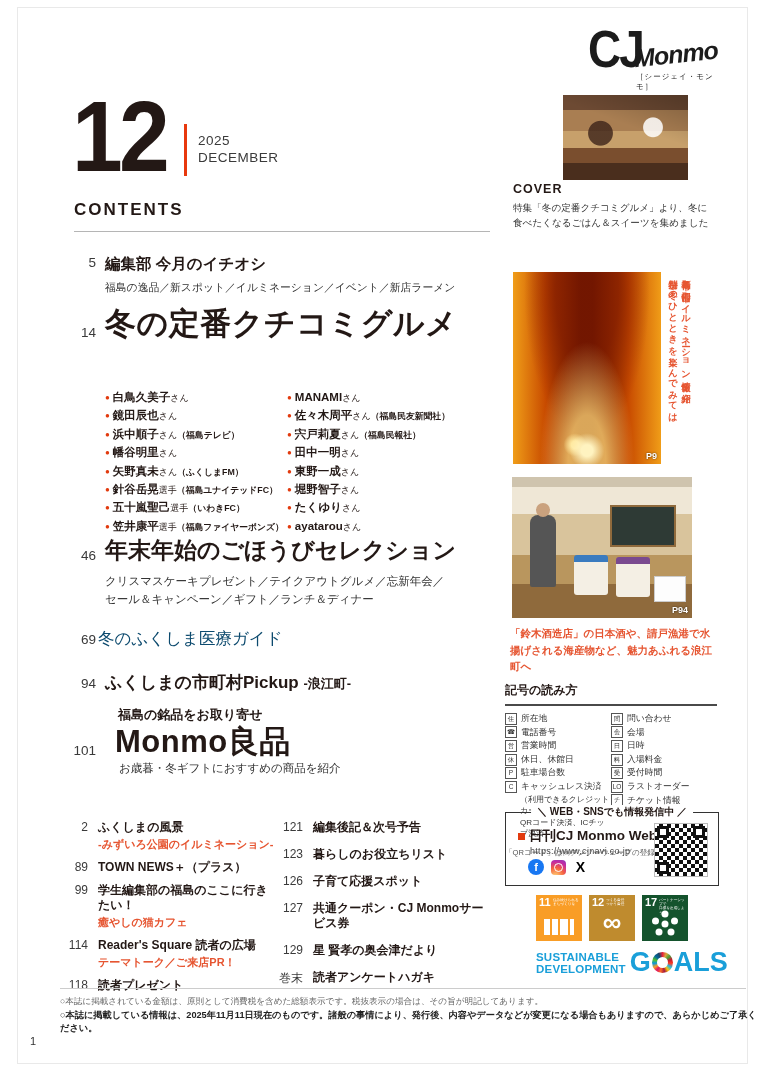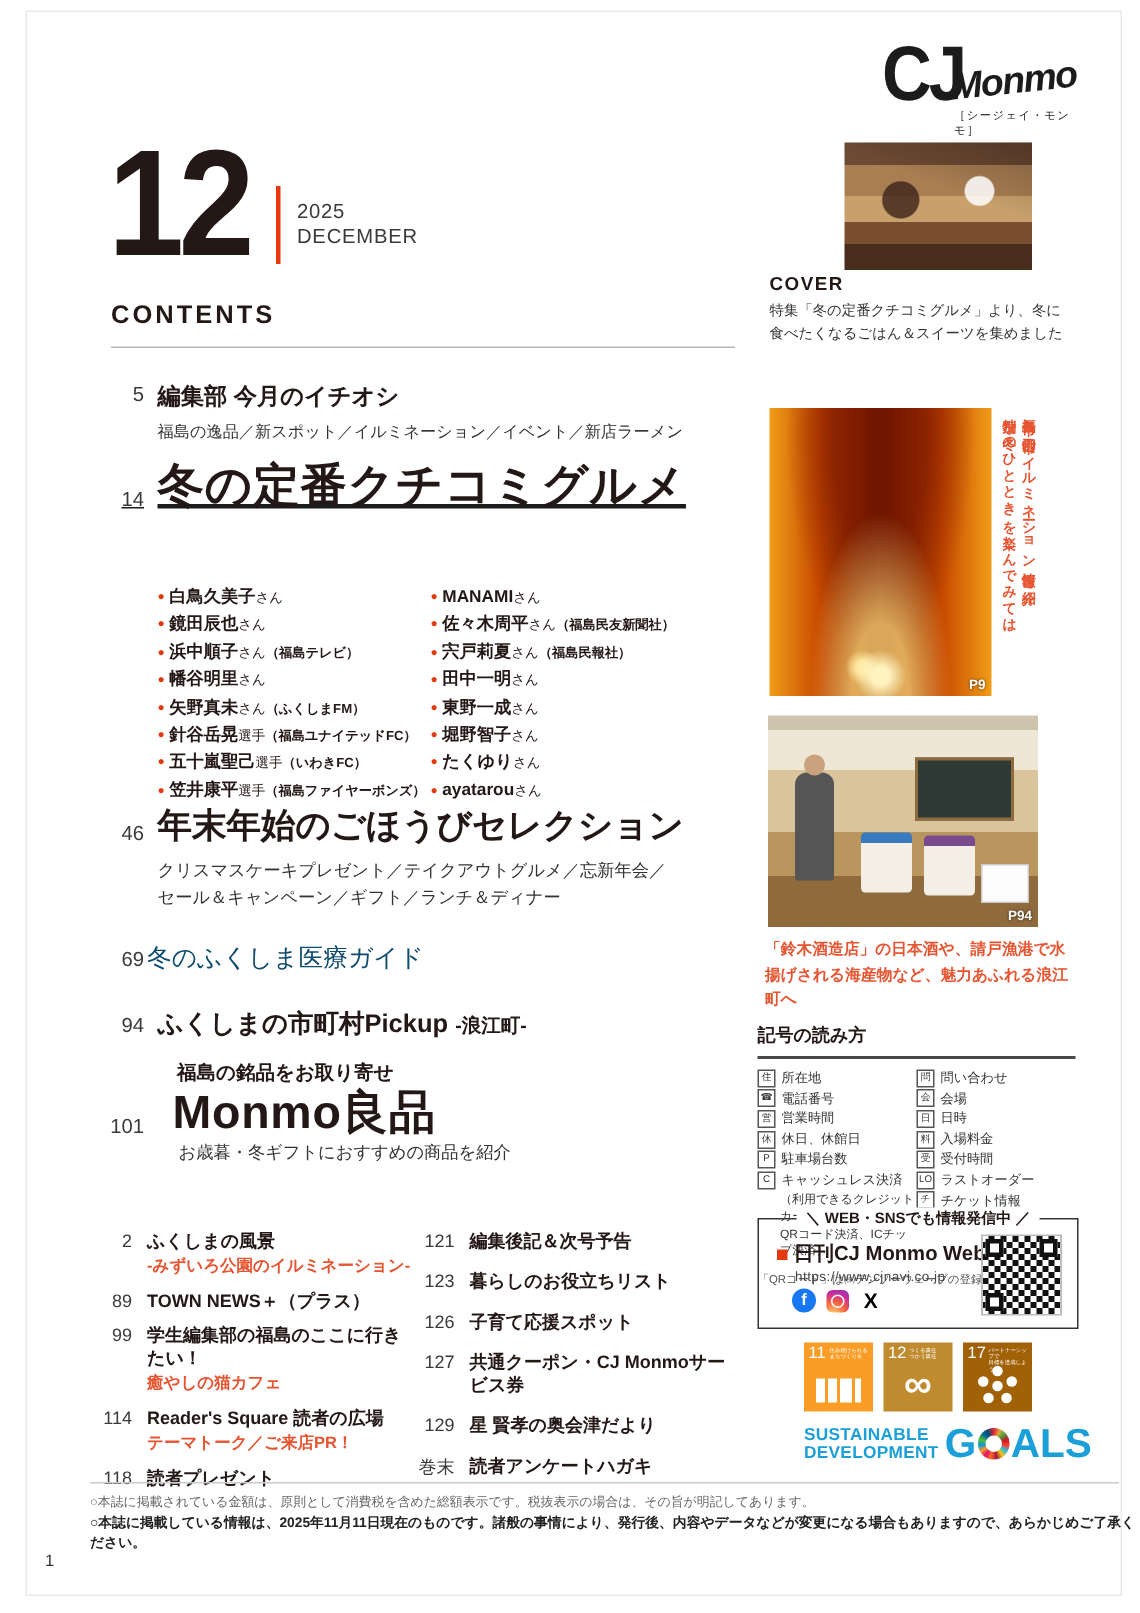--- a/index.html
+++ b/index.html
@@ -32,21 +32,21 @@
       linear-gradient(180deg,#6d4a33 0 18%,#a97e52 18% 42%,#c7a06b 42% 62%,#7a4e2e 62% 80%,#4a2e1d 80%);}
   .cover-label{left:513px;top:182px;font-size:12.5px;font-weight:800;letter-spacing:1px;color:#231815;}
   .cover-caption{left:513px;top:201px;width:202px;font-size:9.6px;line-height:14.5px;color:#333;}
 
   
   .num{color:#3a3a3a;font-weight:400;text-align:right;display:inline-block;}
   .e5{left:60px;top:254px;}
   .e5 .num{width:36px;font-size:13.5px;vertical-align:top;margin-top:1px;}
   .e5 .t{font-size:15.5px;font-weight:800;margin-left:9px;color:#231815;}
   .e5 .sub{margin-left:45px;margin-top:6px;font-size:10.8px;color:#333;}
-  .e14{left:60px;top:303px;display:flex;align-items:flex-end;text-decoration:underline;}
+  .e14{left:60px;top:303px;display:flex;align-items:flex-end;}
   .e14 .num{width:36px;font-size:13.5px;margin-bottom:5px;}
   .e14 .t{font-size:31px;font-weight:900;margin-left:9px;letter-spacing:.5px;color:#231815;}
 
   .names{left:105px;top:389px;width:400px;display:flex;}
   .ncol{width:182px;}
   .name-row{font-size:11.5px;font-weight:700;line-height:17.4px;color:#231815;white-space:nowrap;}
   .name-row::before{content:"●";color:#e23a0e;font-size:8px;margin-right:3px;vertical-align:1px;}
   .name-row .sfx{font-size:9px;font-weight:400;}
   .name-row .note{font-size:8.8px;font-weight:700;}
 
@@ -123,22 +123,22 @@
   .xi{width:15px;height:15px;color:#000;font-size:14px;font-weight:900;text-align:center;line-height:15px;}
   .xi::before{content:"X";}
   .qr{position:absolute;right:10px;top:10px;width:52px;height:52px;border:1px solid #bbb;
       background:repeating-conic-gradient(#111 0 25%,#fff 0 50%) 0 0/8px 8px;}
   .qr i{position:absolute;width:12px;height:12px;border:3px solid #111;background:#fff;box-sizing:border-box;}
   .qr i:nth-child(1){left:2px;top:2px;} .qr i:nth-child(2){right:2px;top:2px;} .qr i:nth-child(3){left:2px;bottom:2px;}
 
   
   .sdgs{left:536px;top:895px;display:flex;gap:7px;}
   .tile{width:46px;height:46px;color:#fff;position:relative;overflow:hidden;}
-  .t11{background:#f99d26;} .t12{background:#bf8b2e;} .t17{background:#a16207;}
-  .tile .tn{position:absolute;left:3px;top:1px;font-size:11px;font-weight:400;}
+  .t11{background:#f99d26;} .t12{background:#bf8b2e;} .t17{background:#14532d;}
+  .tile .tn{position:absolute;left:3px;top:1px;font-size:11px;font-weight:700;}
   .tile .tl{position:absolute;left:17px;top:3px;font-size:3.6px;line-height:4.2px;white-space:pre-line;}
   .t11-ic{position:absolute;left:8px;bottom:6px;width:30px;height:16px;
       background:linear-gradient(90deg,#fff 0 6px,transparent 6px 8px,#fff 8px 14px,transparent 14px 16px,#fff 16px 24px,transparent 24px 26px,#fff 26px 30px);}
   .t12-ic{position:absolute;left:0;right:0;top:12px;text-align:center;font-size:26px;font-weight:700;color:#fff;}
   .t17-ic{position:absolute;left:50%;top:62%;width:7px;height:7px;border-radius:50%;background:#fff;transform:translate(-50%,-50%);
       box-shadow:0 -10px 0 0 #fff,9.5px -3px 0 0 #fff,6px 8px 0 0 #fff,-6px 8px 0 0 #fff,-9.5px -3px 0 0 #fff;}
   .goals{left:536px;top:947px;display:flex;align-items:center;gap:4px;}
   .sd-words{color:#1a9fd9;font-weight:800;font-size:11.5px;line-height:12px;letter-spacing:.2px;}
   .goals-word{display:flex;align-items:center;color:#1a9fd9;font-weight:800;font-size:27px;letter-spacing:0;}
   .goal-o{width:21px;height:21px;border-radius:50%;position:relative;margin:0 1px;

